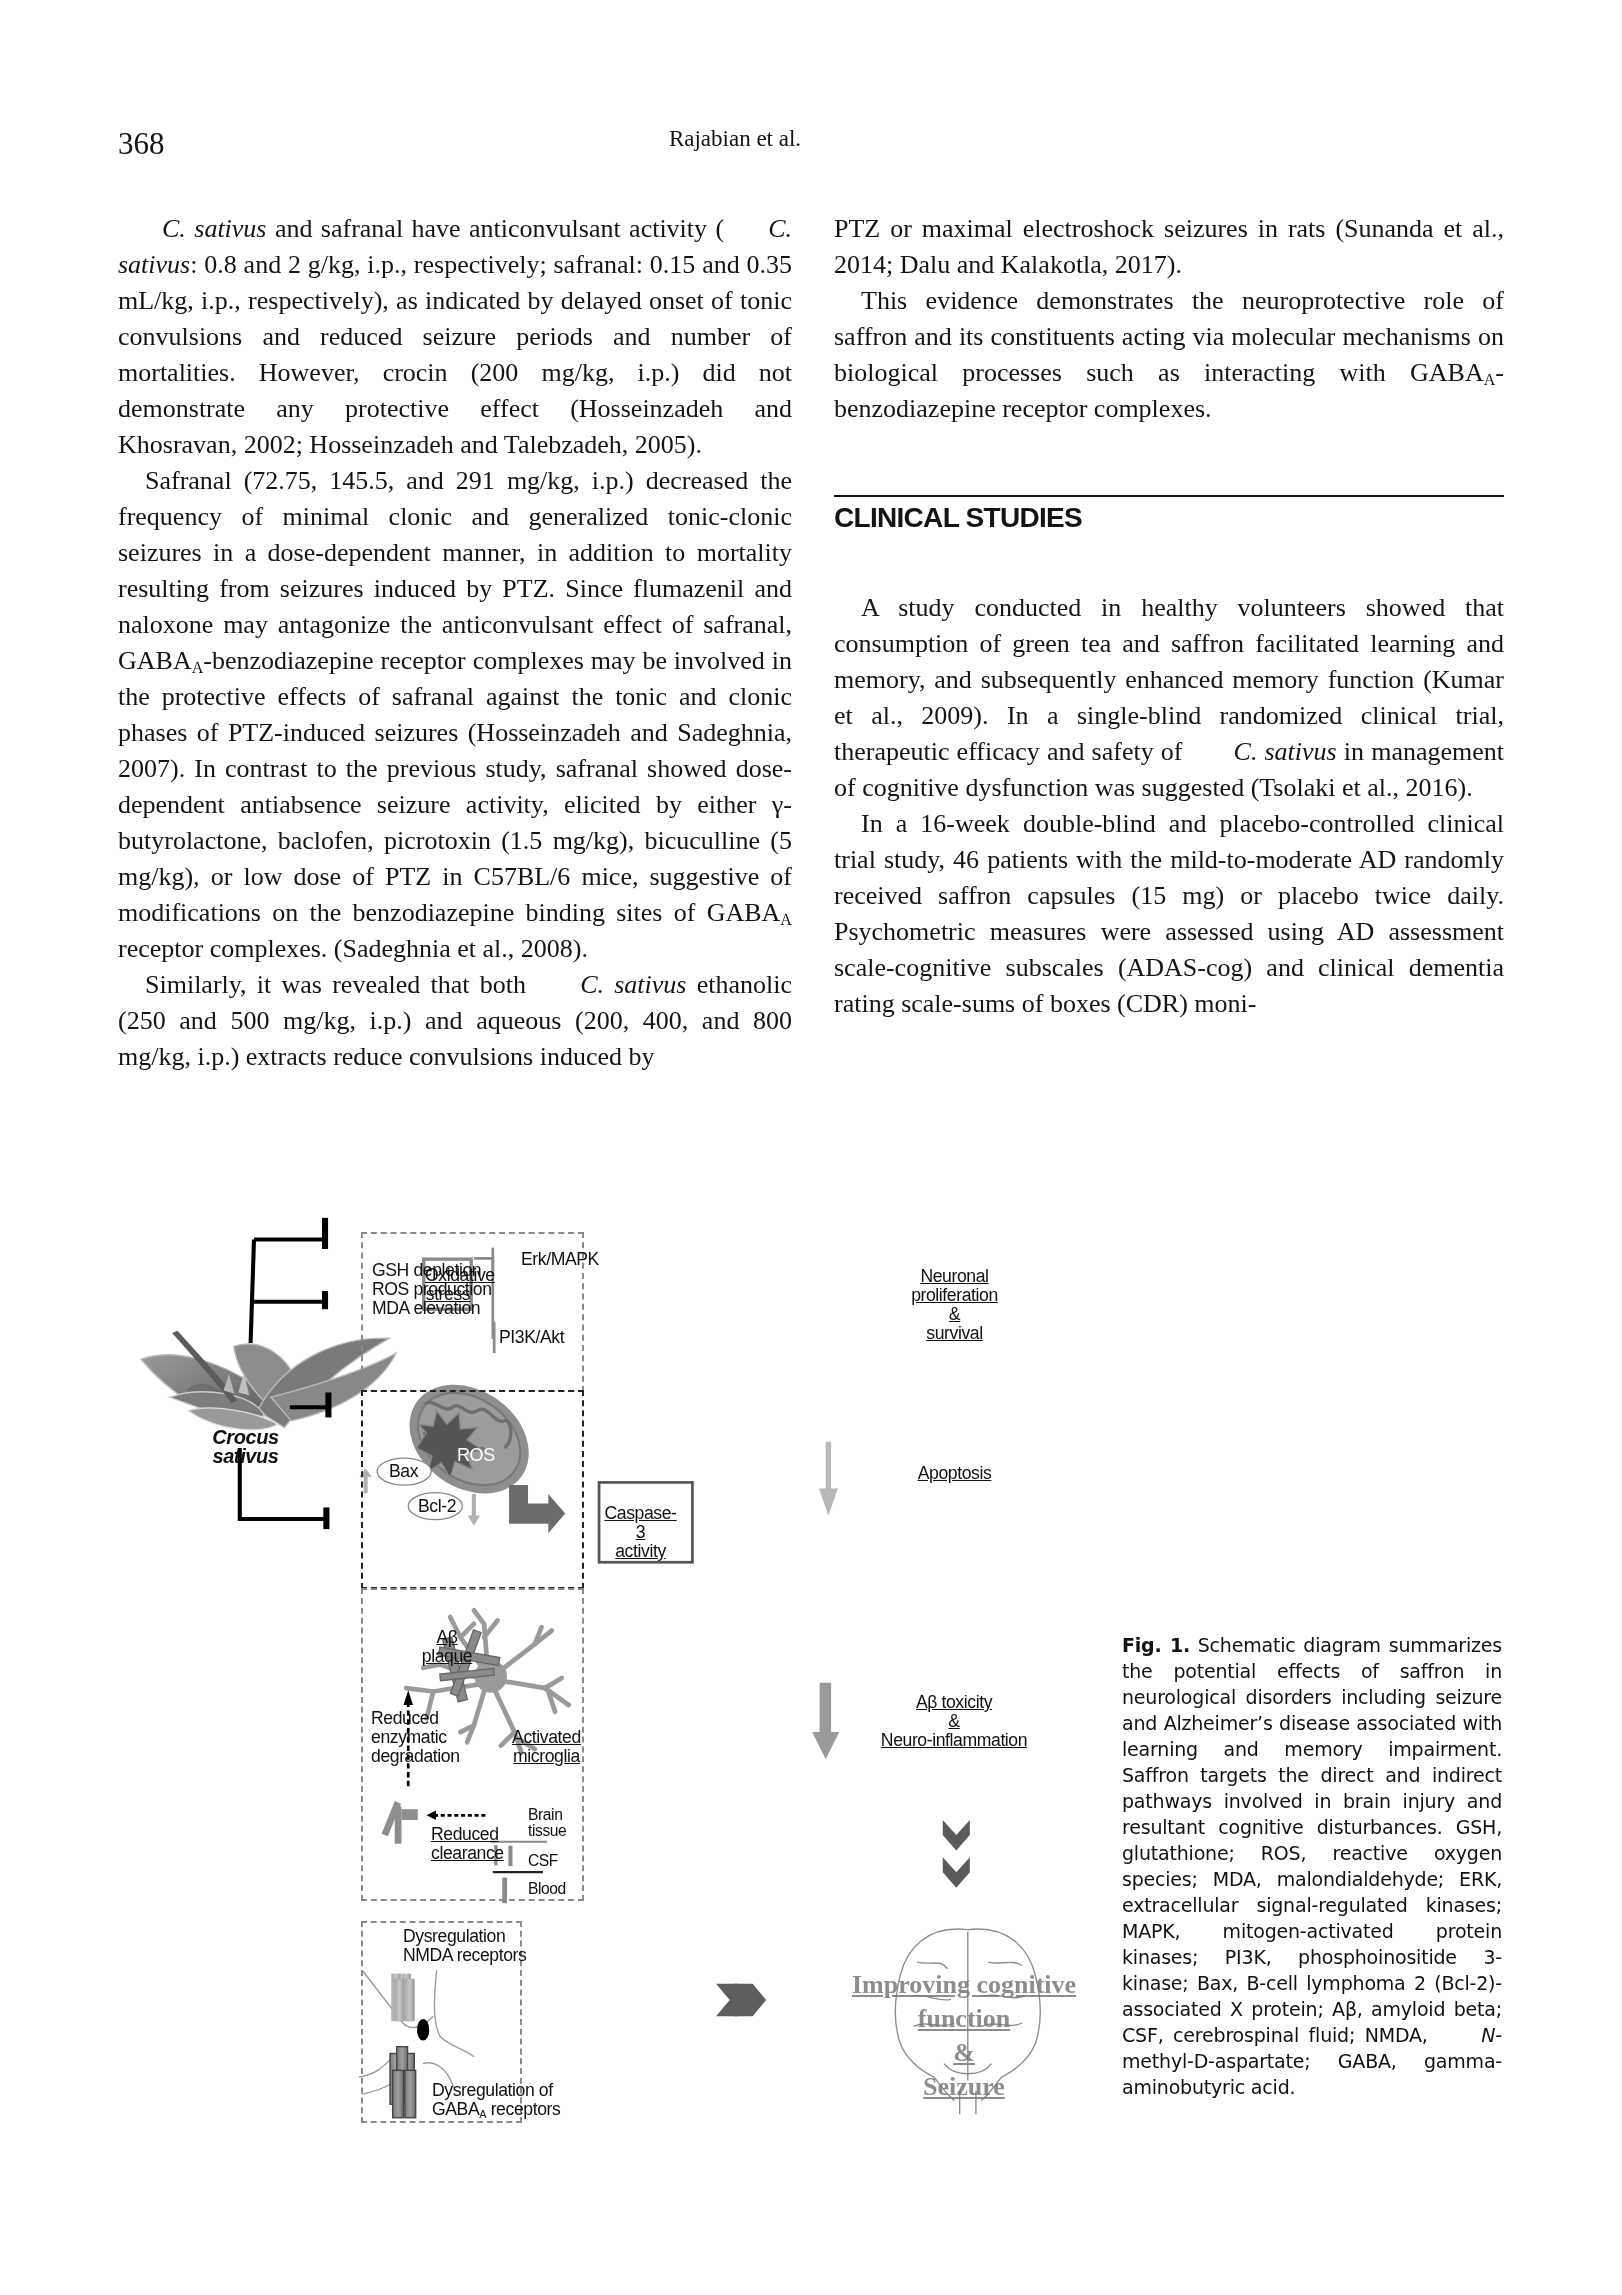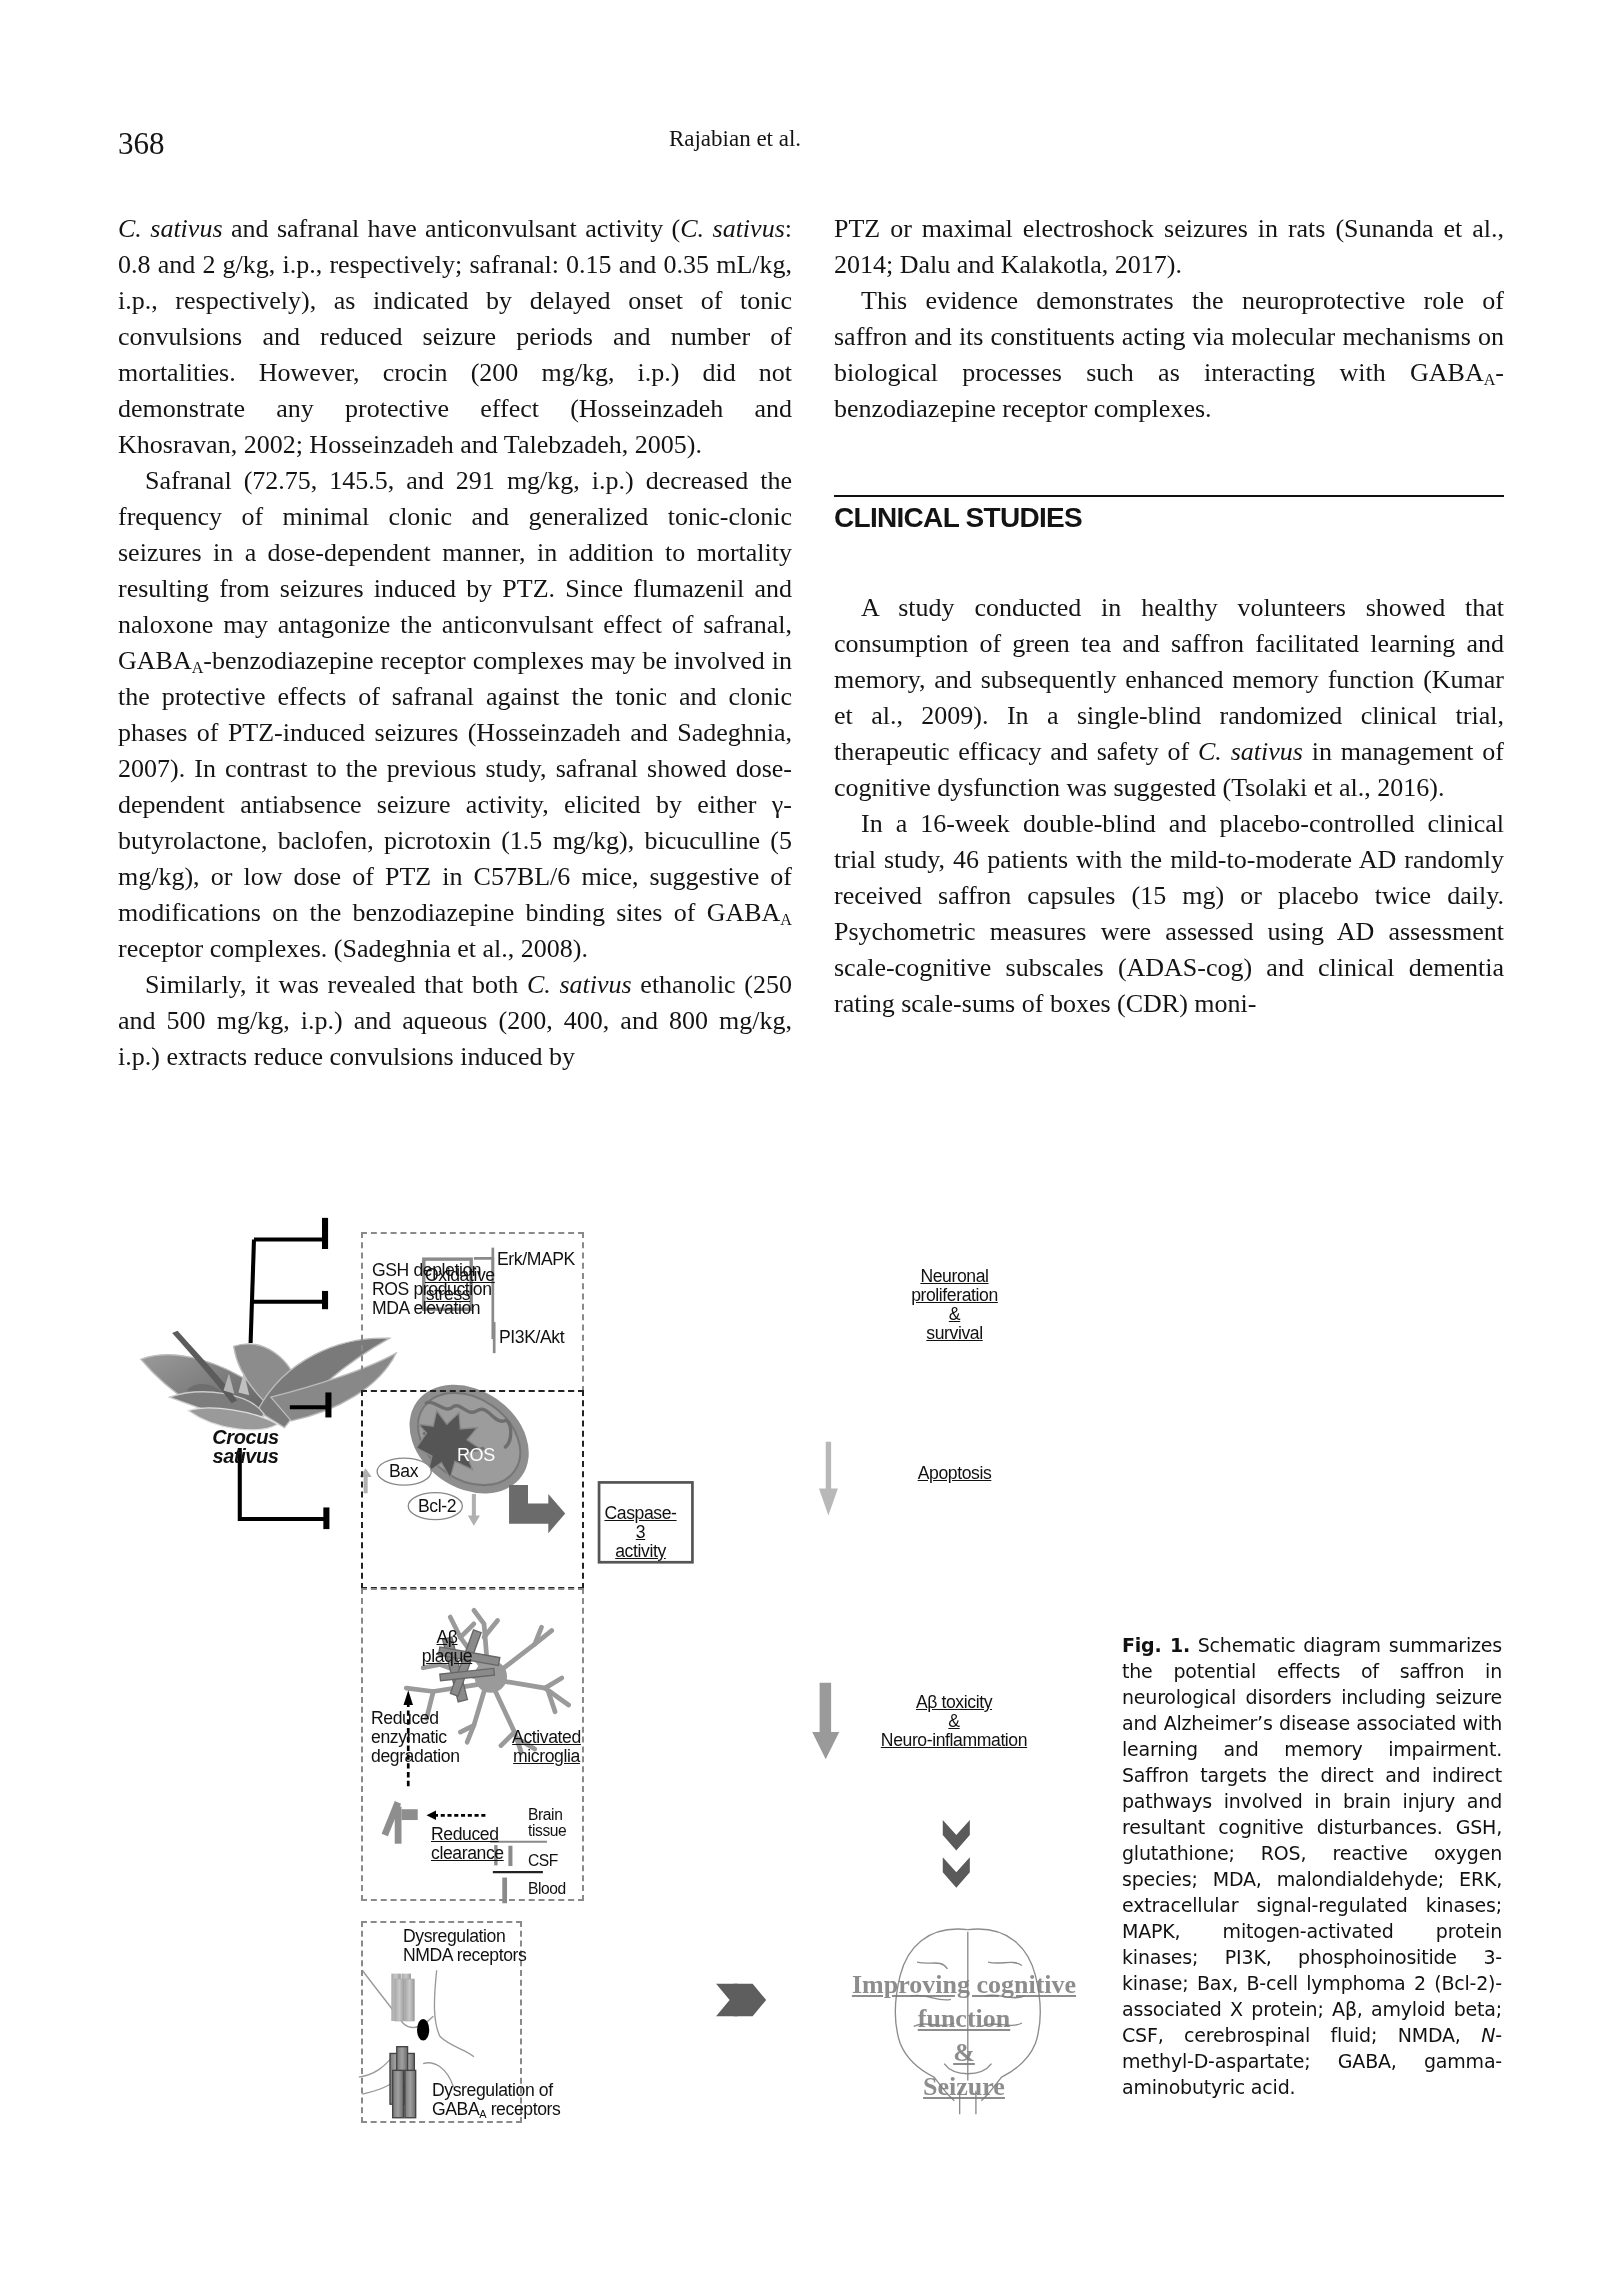--- a/index.html
+++ b/index.html
@@ -6,21 +6,21 @@
   body{width:1623px;height:2295px;position:relative;overflow:hidden;color:#141414;
        font-family:"Liberation Serif","DejaVu Serif",serif;}
   .abs{position:absolute;}
   .pagenum{left:118px;top:126px;font-size:31px;}
   .runhead{left:0;width:1470px;top:126px;text-align:center;font-size:23px;}
   .col{position:absolute;font-size:26px;line-height:36px;text-align:justify;hyphens:manual;}
   .col p{margin:0;}
   .col p.ind{text-indent:27px;}
   .colL{left:118px;top:211px;width:674px;}
   .colR{left:834px;top:211px;width:670px;}
-  i{font-style:italic;}
+  i{font-style:italic;margin-left:44px;}
   sub{font-size:62%;vertical-align:-0.25em;line-height:0;}
   .rule{position:absolute;left:834px;top:495px;width:670px;height:2px;background:#111;}
   .sechead{position:absolute;left:834px;top:502px;font-family:"Liberation Sans","DejaVu Sans",sans-serif;
            font-weight:bold;font-size:28px;letter-spacing:-0.7px;}
   .clin{top:590px;}
   
   .fig{position:absolute;left:0;top:0;width:1623px;height:2295px;font-family:"Liberation Sans","DejaVu Sans",sans-serif;}
   .flab{position:absolute;font-size:17.6px;line-height:19px;color:#111;letter-spacing:-0.4px;}
   .c{text-align:center;text-decoration:underline;}
   .dbox{position:absolute;border:2.7px dashed #8a8a8a;box-sizing:border-box;}
@@ -223,21 +223,21 @@
 
   <div class="flab" style="left:372px;top:1261px;">
     <div>GSH depletion</div>
     <div>ROS production</div>
     <div>MDA elevation</div>
   </div>
   <div class="flab c" style="left:425px;top:1266px;width:46px;">
     <div>Oxidative</div>
     <div>stress</div>
   </div>
-  <div class="flab" style="left:497px;top:1250px;">Erk/MAPK</div>
+  <div class="flab" style="left:521px;top:1250px;">Erk/MAPK</div>
   <div class="flab" style="left:499px;top:1328px;">PI3K/Akt</div>
   <div class="flab c" style="left:853px;top:1267px;width:203px;">
     <div>Neuronal</div>
     <div>proliferation</div>
     <div>&amp;</div>
     <div>survival</div>
   </div>
 
   <div class="flab" style="left:457px;top:1446px;color:#fff;font-size:18px;">ROS</div>
   <div class="flab" style="left:389px;top:1462px;">Bax</div>

